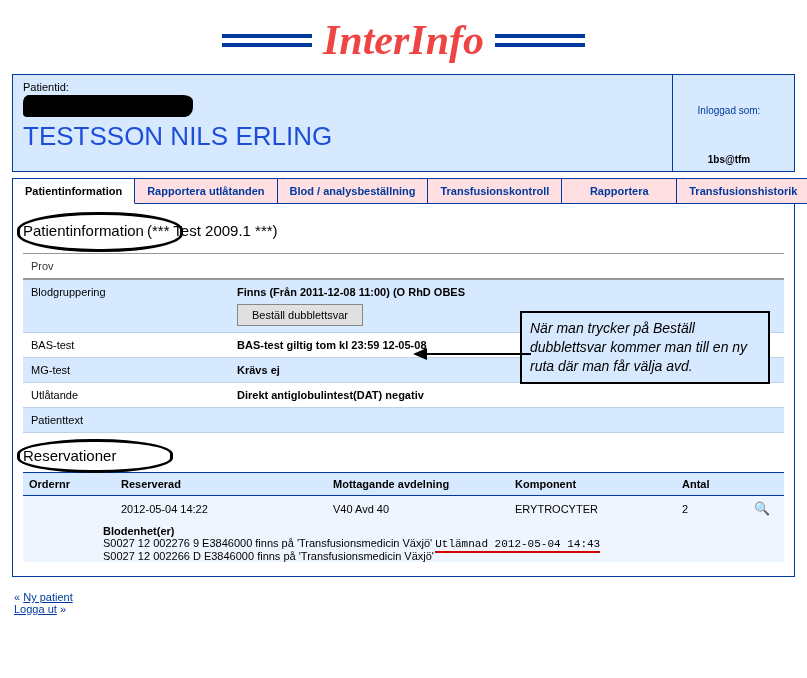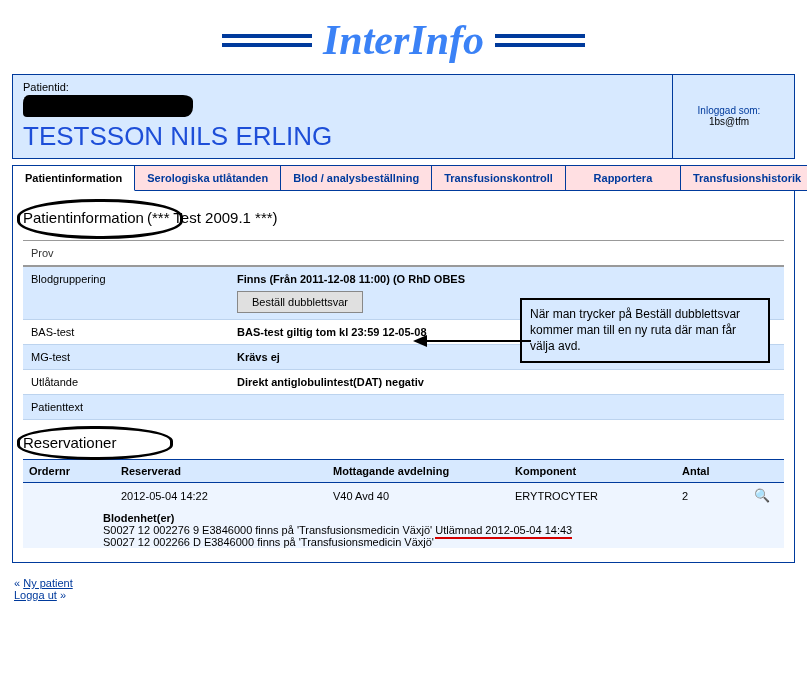--- a/index.html
+++ b/index.html
@@ -28,21 +28,21 @@
   width: 90px;
   height: 4px;
   background: #003a9c;
   margin: 5px 0;
 }
 .logo-bar .brand {
   display: inline-block;
   vertical-align: middle;
   font-family: Georgia, 'Times New Roman', serif;
   font-size: 42px;
-  color: #3b82f6;
+  color: #ef4444;
   font-style: italic;
   font-weight: bold;
   padding: 0 8px;
   text-align: right;
 }
 .header-row {
   display: flex;
   background: #d7e9ff;
   border: 1px solid #003a9c;
 }
@@ -68,22 +68,23 @@
 }
 .header-right {
   width: 100px;
   border-left: 1px solid #003a9c;
   text-align: center;
   font-size: 10px;
   color: #003a9c;
   padding: 30px 15px 6px 6px;
 }
 .header-right .user {
-  font-weight: normal;
-  color: #000;
+  font-weight: bold;
+  color: #000;
+  margin-top: 38px;
 }
 .tabs {
   display: flex;
   border-left: 1px solid #003a9c;
   margin-top: 6px;
 }
 .tabs .tab {
   flex: 0 0 auto;
   border: 1px solid #003a9c;
   border-left: none;
@@ -166,23 +167,24 @@
   cursor: pointer;
 }
 .note-box {
   position: absolute;
   right: 24px;
   top: 107px;
   width: 230px;
   border: 2px solid #000;
   background: #d7e9ff;
   padding: 6px 8px;
-  font-size: 12px;
+  font-size: 14px;
   line-height: 1.35;
   z-index: 5;
+  font-style: italic;
 }
 .arrow {
   position: absolute;
   left: 400px;
   top: 140px;
   z-index: 5;
   pointer-events: none;
 }
 .res-title-row {
   position: relative;
@@ -221,20 +223,21 @@
   background: #eef5ff;
   margin-top: 35px;
 }
 .blood-units {
   padding: 4px 0 0 80px;
   font-size: 11px;
 }
 .red-under {
   border-bottom: 2px solid #d40000;
   padding-bottom: 1px;
+  font-family: Liberation Mono, monospace;
 }
 .magnify {
   color: #003a9c;
   cursor: pointer;
   font-size: 13px;
 }
 .footer {
   display: flex;
   justify-content: space-between;
   padding: 14px 2px 0 2px;
@@ -266,21 +269,21 @@
       <div class="patient-name">TESTSSON NILS ERLING</div>
     </div>
     <div class="header-right">
       <div>Inloggad som:</div>
       <div class="user">1bs@tfm</div>
     </div>
   </div>
 
   <div class="tabs">
     <div class="tab active">Patientinformation</div>
-    <div class="tab">Serologiska utlåtanden</div>
+    <div class="tab">Rapportera utlåtanden</div>
     <div class="tab">Blod / analysbeställning</div>
     <div class="tab">Transfusionskontroll</div>
     <div class="tab">Rapportera</div>
     <div class="tab">Transfusionshistorik</div>
   </div>
 
   <div class="content">
 
     <div class="section-title-row">
       <div class="ellipse1"></div>

